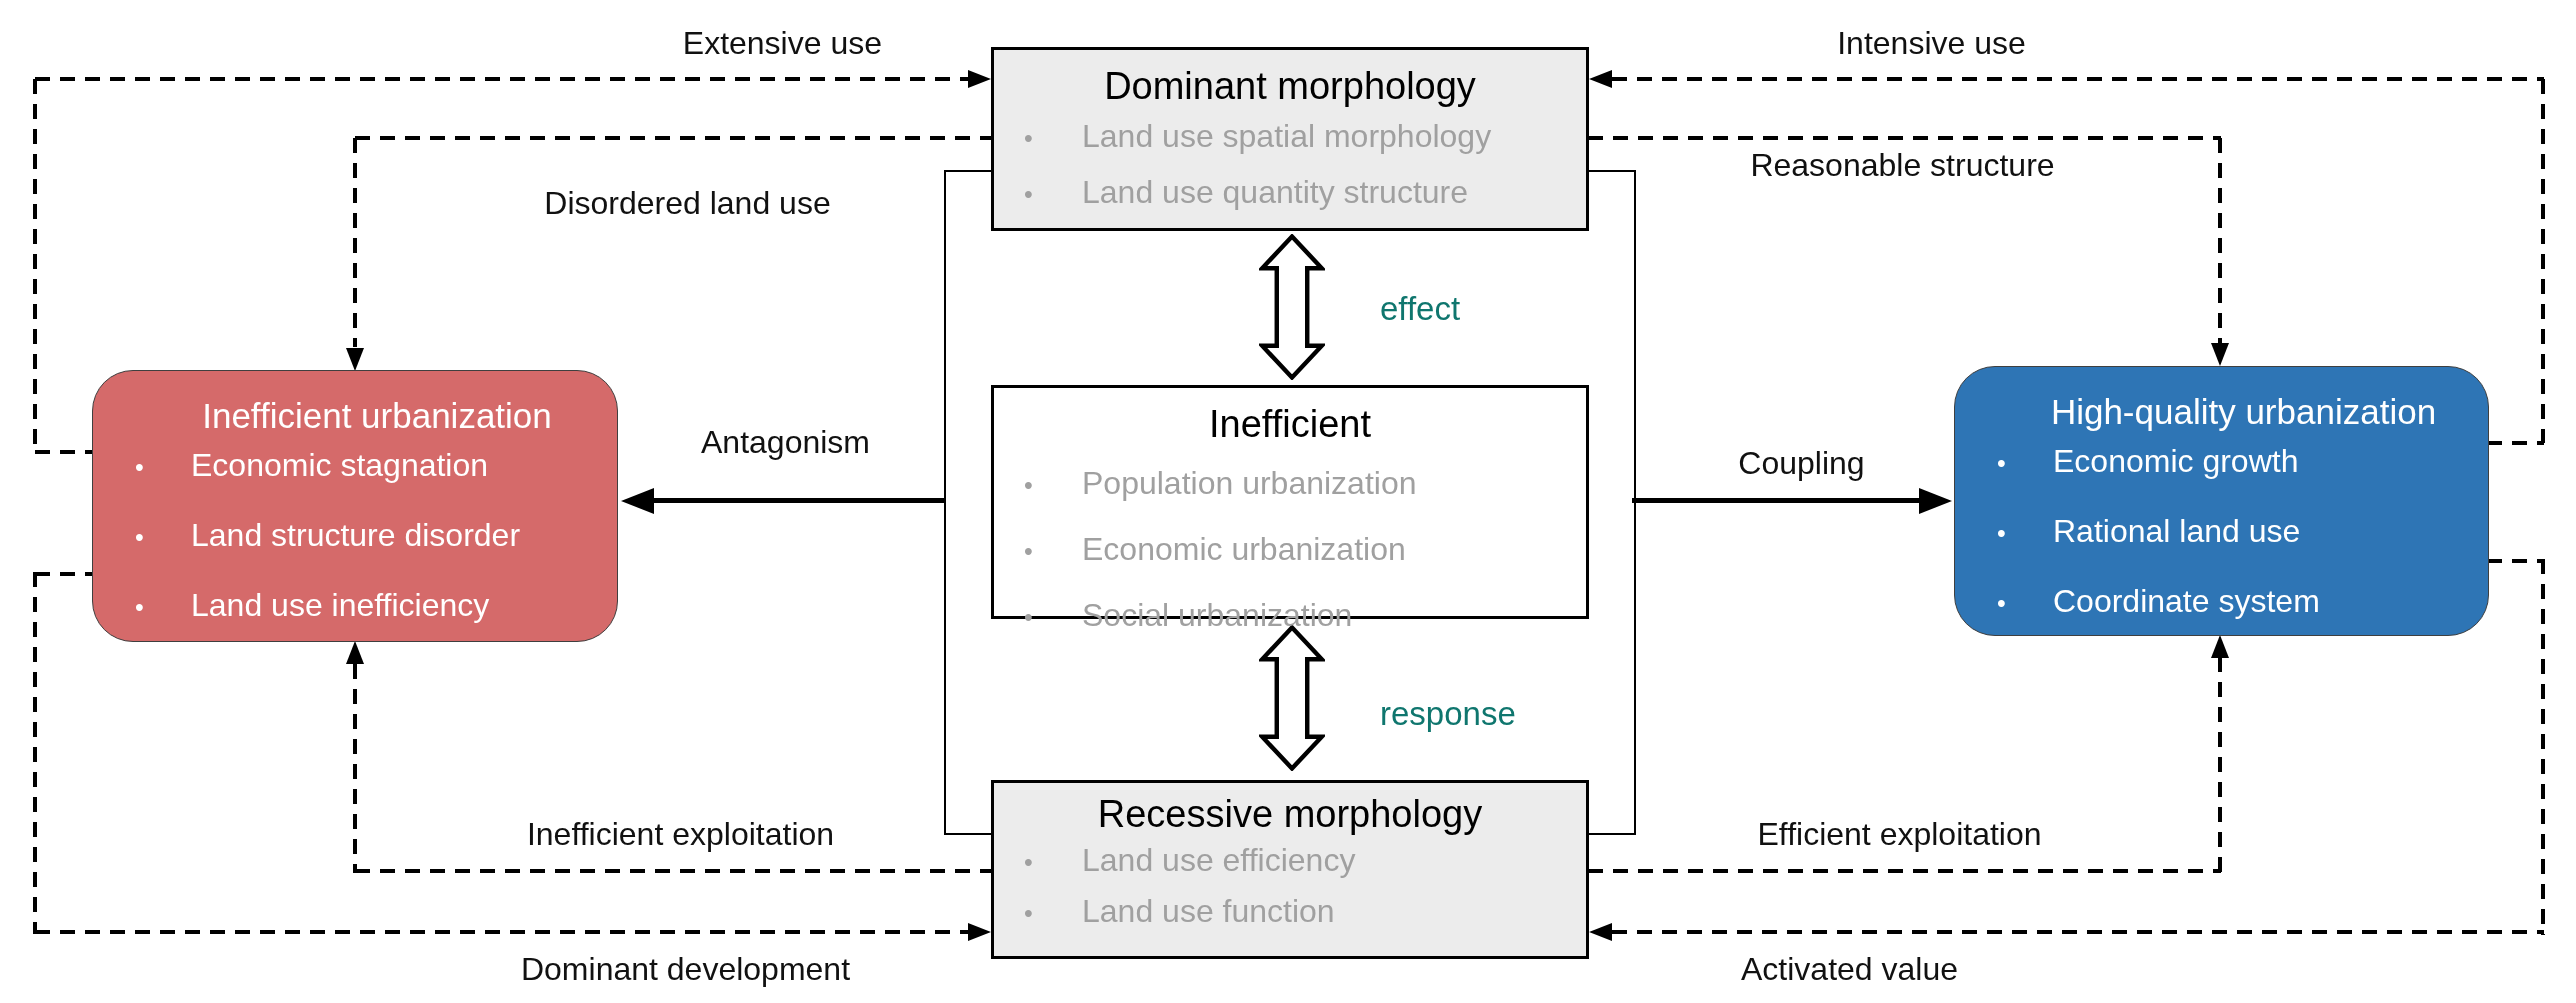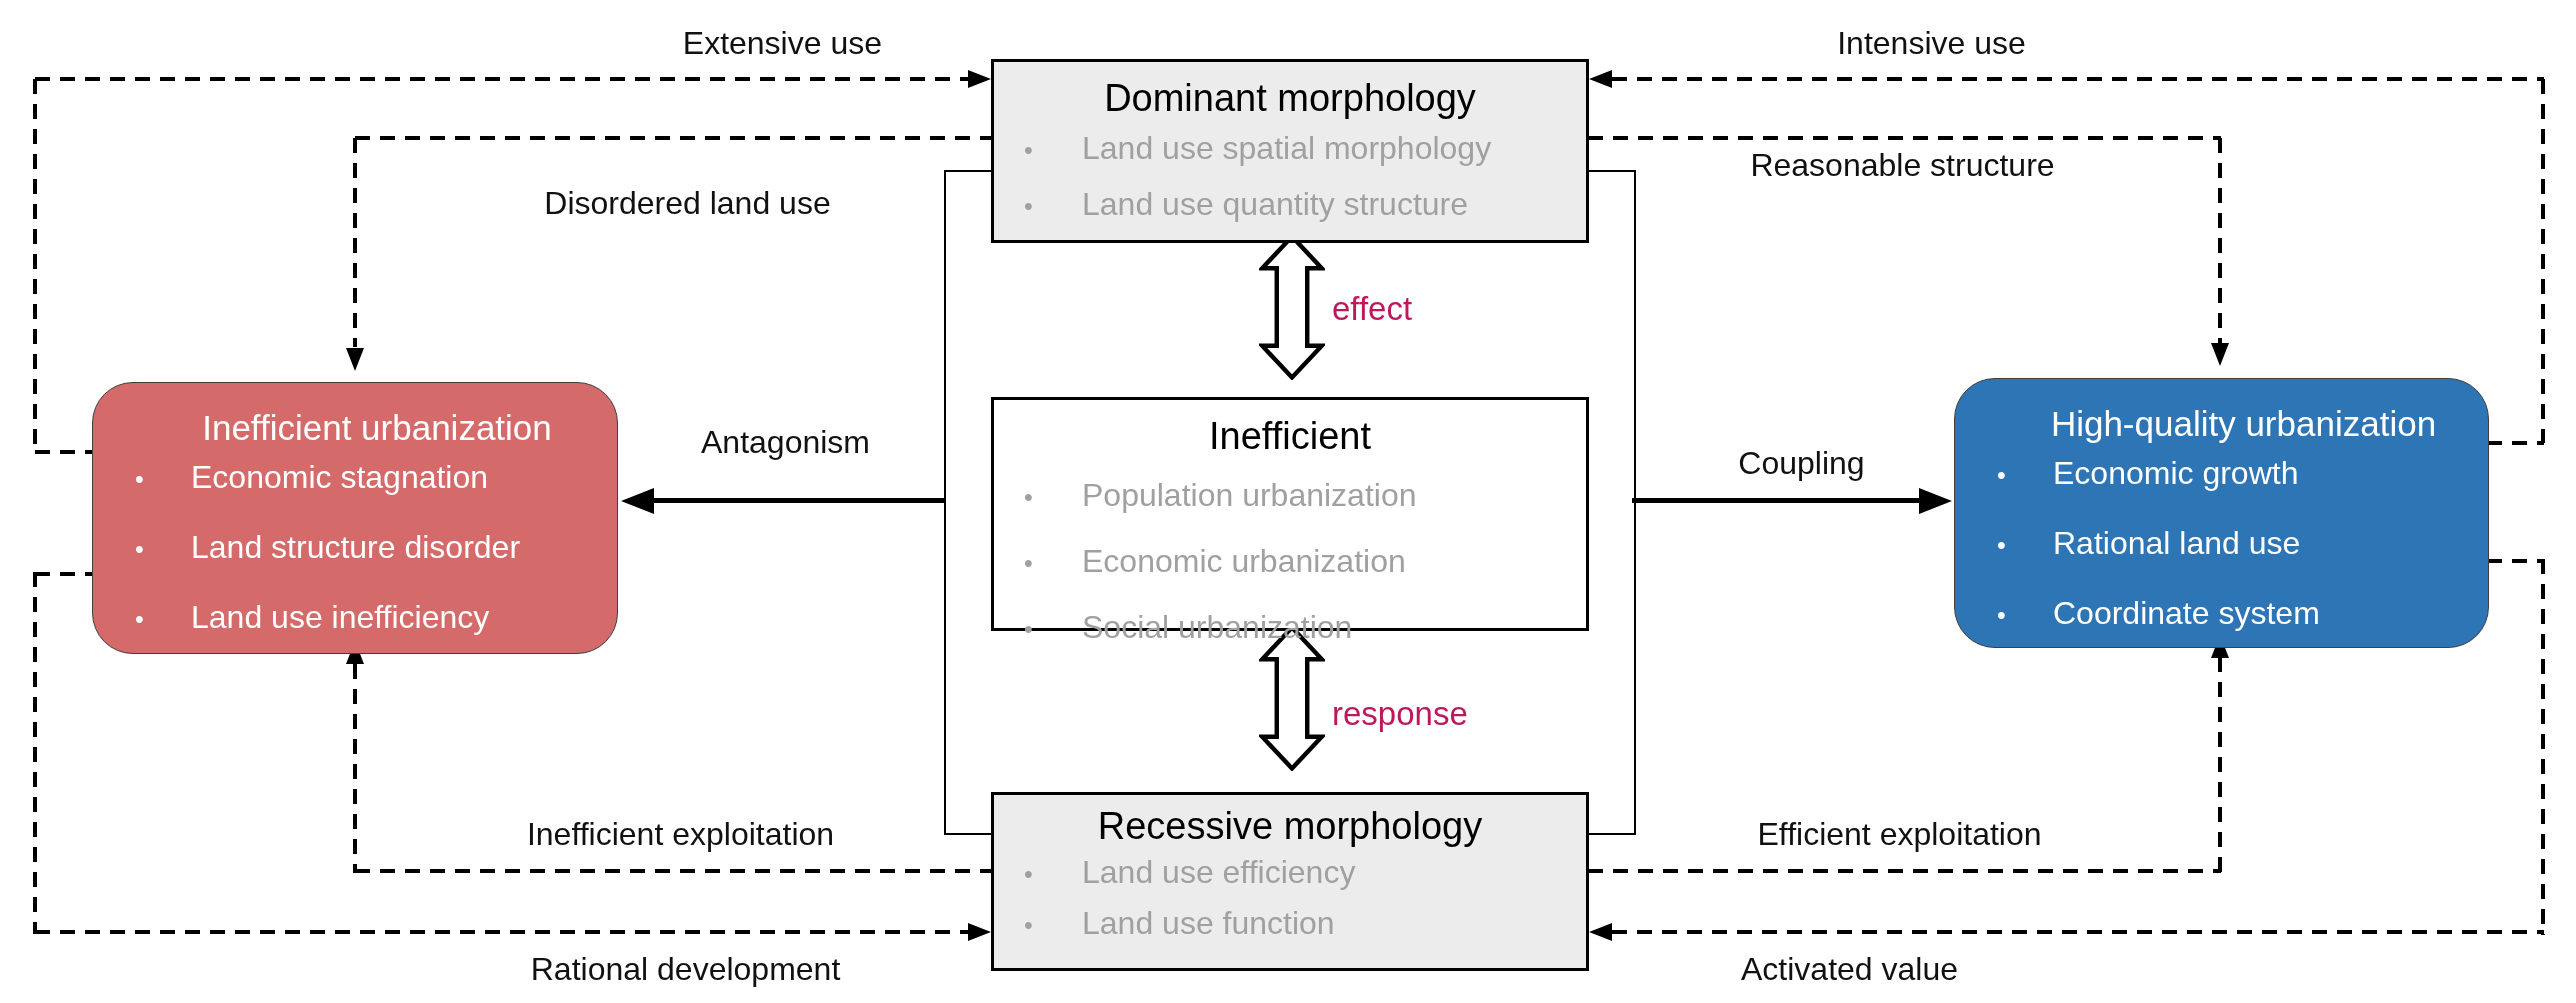--- a/index.html
+++ b/index.html
@@ -22,21 +22,21 @@
   .tri-left  { border-top:9.5px solid transparent; border-bottom:9.5px solid transparent; border-right:23px solid var(--line-color,#000); }
   .tri-down  { border-left:9.5px solid transparent; border-right:9.5px solid transparent; border-top:23px solid var(--line-color,#000); }
   .tri-up    { border-left:9.5px solid transparent; border-right:9.5px solid transparent; border-bottom:23px solid var(--line-color,#000); }
   .tri-left-big  { border-top:13.3px solid transparent; border-bottom:13.3px solid transparent; border-right:33px solid var(--line-color,#000); }
   .tri-right-big { border-top:13.3px solid transparent; border-bottom:13.3px solid transparent; border-left:33px solid var(--line-color,#000); }
 
   
   .coupling-rect { border:2.5px solid var(--line-color,#000); background:transparent; z-index:1; }
 
   
-  .box { box-sizing:border-box; z-index:2;margin-top:12px; }
+  .box { box-sizing:border-box; z-index:2; }
   .center-box { background:var(--morphology-fill,#ececec); border:3.2px solid #000; color:#000; }
   .center-box.white { background:var(--urbanization-fill,#ffffff); }
   .box-title { font-size:38px; text-align:center; margin-top:15px; white-space:nowrap; }
   .center-box ul { list-style:none; margin:10px 0 0 0; padding:0 0 0 30px; color:var(--bullet-text,#a0a0a0); font-size:32px; }
   .center-box li { display:flex; align-items:baseline; height:56px; }
   .center-box .dot { flex:0 0 58px; font-size:25px; }
   #box-urbanization ul { margin-top:19px; }
   #box-urbanization li { height:66px; }
   #box-recessive .box-title { margin-top:10px; }
   #box-recessive ul { margin-top:6.3px; }
@@ -45,21 +45,21 @@
   .side-box { border-radius:41px; color:#ffffff; border:1.9px solid #3f3f3f; }
   .side-box.red  { background:var(--inefficient-fill,#d56a6a); }
   .side-box.blue { background:var(--high-quality-fill,#2e75b5); }
   .side-box .box-title { font-size:35px; margin-top:25px;padding-left:44px; }
   .side-box ul { list-style:none; margin:11.4px 0 0 0; padding:0 0 0 37px; font-size:32px; }
   .side-box li { display:flex; align-items:baseline; height:70px; }
   .side-box .dot { flex:0 0 61px; font-size:25px; padding-left:5px; box-sizing:border-box; }
 
   
   .edge-label { font-size:32px; color:#111111; text-align:center; width:443px; white-space:nowrap; z-index:3; }
-  .note-label { font-size:33px; color:#be185d; text-align:right; white-space:nowrap; z-index:3; }
+  .note-label { font-size:33px; color:#0f766e; text-align:right; white-space:nowrap; z-index:3;margin-left:48px; }
 
   .updown-arrow { z-index:2; }
 </style>
 </head>
 <body>
 
 <div class="canvas">
 
   <div class="abs coupling-rect" style="left:944px; top:170px; width:688px; height:661px;"></div>
 
@@ -197,17 +197,17 @@
   <div class="abs edge-label" style="left:439px;  top:25px;text-align:right;">Extensive use</div>
   <div class="abs edge-label" style="left:1710px; top:25px;">Intensive use</div>
   <div class="abs edge-label" style="left:466px;  top:147px;margin-top:38px;">Disordered land use</div>
   <div class="abs edge-label" style="left:1681px; top:147px;">Reasonable structure</div>
   <div class="abs edge-label" style="left:564px;  top:424px;">Antagonism</div>
   <div class="abs edge-label" style="left:1580px; top:445px;">Coupling</div>
   <div class="abs note-label" style="left:1332px; top:290px;">effect</div>
   <div class="abs note-label" style="left:1332px; top:695px;">response</div>
   <div class="abs edge-label" style="left:459px;  top:816px;">Inefficient exploitation</div>
   <div class="abs edge-label" style="left:1678px; top:816px;">Efficient exploitation</div>
-  <div class="abs edge-label" style="left:464px;  top:951px;">Rational development</div>
+  <div class="abs edge-label" style="left:464px;  top:951px;">Dominant development</div>
   <div class="abs edge-label" style="left:1628px; top:951px;">Activated value</div>
 
 </div>
 
 
 </body></html>

